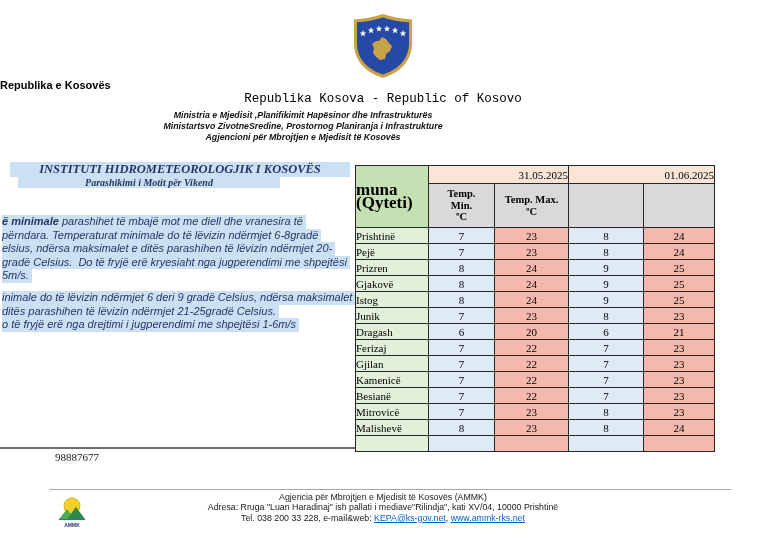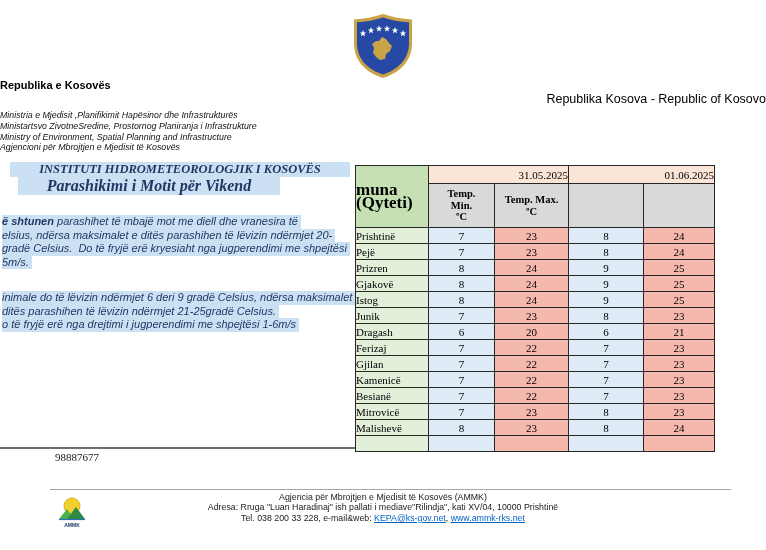--- a/index.html
+++ b/index.html
@@ -3,31 +3,31 @@
 <meta charset="utf-8">
 <style>
   html,body{margin:0;padding:0;background:#ffffff;}
   .page{position:relative;width:766px;height:550px;background:#fff;overflow:hidden;
         font-family:"Liberation Serif",serif;color:#000;}
 
   
   .coa{position:absolute;left:352px;top:13px;}
   .hdr-bold{position:absolute;top:79px;left:0;width:766px;text-align:left;
             font-family:"Liberation Sans",sans-serif;font-weight:bold;font-size:11px;}
-  .hdr-serif{position:absolute;top:92px;left:0;width:766px;text-align:right;
-             font-family:Liberation Sans, sans-serif;font-size:12.5px;}
-  .ministry{position:absolute;top:110px;left:0;width:606px;
-            font-family:"Liberation Sans",sans-serif;font-style:italic;font-size:8.8px;line-height:10.8px;color:#111;}
+  .hdr-serif{position:absolute;top:92px;left:0;width:766px;text-align:center;
+             font-family:Liberation Mono, monospace;font-size:12.5px;}
+  .ministry{position:absolute;top:110px;left:0;width:606px;text-align:center;
+            font-family:"Liberation Sans",sans-serif;font-style:italic;font-size:8.8px;line-height:10.8px;color:#111;font-weight:bold;}
 
   
   .title1{position:absolute;top:162px;left:10px;width:340px;text-align:center;
           font-family:"Liberation Serif",serif;font-weight:bold;font-style:italic;font-size:12.5px;
           color:var(--navy,#1F3864);background:var(--highlight,#CCE0F4);}
   .title2{position:absolute;top:177px;left:18px;width:262px;text-align:center;
-          font-family:"Liberation Serif",serif;font-weight:bold;font-style:italic;font-size:16px;
+          font-family:"Liberation Serif",serif;font-weight:bold;font-style:italic;font-size:10px;
           color:var(--navy,#1F3864);background:var(--highlight,#CCE0F4);}
   .fc{position:absolute;left:2px;font-family:"Liberation Sans",sans-serif;font-style:italic;
       font-size:11px;color:var(--navy,#1F3864);}
   .fc .fl{background:var(--highlight,#CCE0F4);width:fit-content;line-height:13.6px;padding-right:3px;white-space:pre;}
   #para1{top:215px;} #para2{top:291px;}
   .divider{position:absolute;top:447px;left:0;width:363px;height:2px;background:#6e6e6e;}
   .refnum{position:absolute;top:451px;left:55px;font-family:"Liberation Serif",serif;font-size:11px;color:#1a1a1a;}
 
   
   table.temps{position:absolute;top:165px;left:355px;border-collapse:collapse;table-layout:fixed;
@@ -68,29 +68,29 @@
     <use xlink:href="#st" href="#st" transform="translate(43,17.5)"></use>
     <use xlink:href="#st" href="#st" transform="translate(51,20.5)"></use>
     <path d="M30,24 L34,26 L37,30 L40,33 L38,38 L34,41 L33,46 L28,47 L24,44 L21,40 L22,35 L20,31 L24,28 L27,28 Z" fill="#C9A347"></path>
   </svg>
 
   <div class="hdr-bold">Republika e Kosovës</div>
   <div class="hdr-serif">Republika  Kosova - Republic of Kosovo</div>
   <div class="ministry">
       <div>Ministria e Mjedisit ,Planifikimit Hapësinor dhe Infrastrukturës</div>
       <div>Ministartsvo ZivotneSredine, Prostornog Planiranja i Infrastrukture</div>
-      <div>Ministry of Environment, Spatial Planning and Infrastructure</div>
       <div>Agjencioni për Mbrojtjen e Mjedisit të Kosovës</div>
     </div>
 
   <div class="title1">INSTITUTI HIDROMETEOROLOGJIK I KOSOVËS</div>
   <div class="title2">Parashikimi i Motit për Vikend</div>
 
   <div class="fc" id="para1">
-      <div class="fl"><b>ë shtunen</b> parashihet të mbajë mot me diell dhe vranesira të</div>
+      <div class="fl"><b>ë minimale</b> parashihet të mbajë mot me diell dhe vranesira të</div>
+      <div class="fl">përndara. Temperaturat minimale do të lëvizin ndërmjet 6-8gradë</div>
       <div class="fl">elsius, ndërsa maksimalet e ditës parashihen të lëvizin ndërmjet 20-</div>
       <div class="fl">gradë Celsius.  Do të fryjë erë kryesiaht nga jugperendimi me shpejtësi</div>
       <div class="fl">5m/s.</div>
     </div>
   <div class="fc" id="para2">
       <div class="fl">inimale do të lëvizin ndërmjet 6 deri 9 gradë Celsius, ndërsa maksimalet</div>
       <div class="fl">ditës parashihen të lëvizin ndërmjet 21-25gradë Celsius.</div>
       <div class="fl">o të fryjë erë nga drejtimi i jugperendimi me shpejtësi 1-6m/s</div>
     </div>
 

